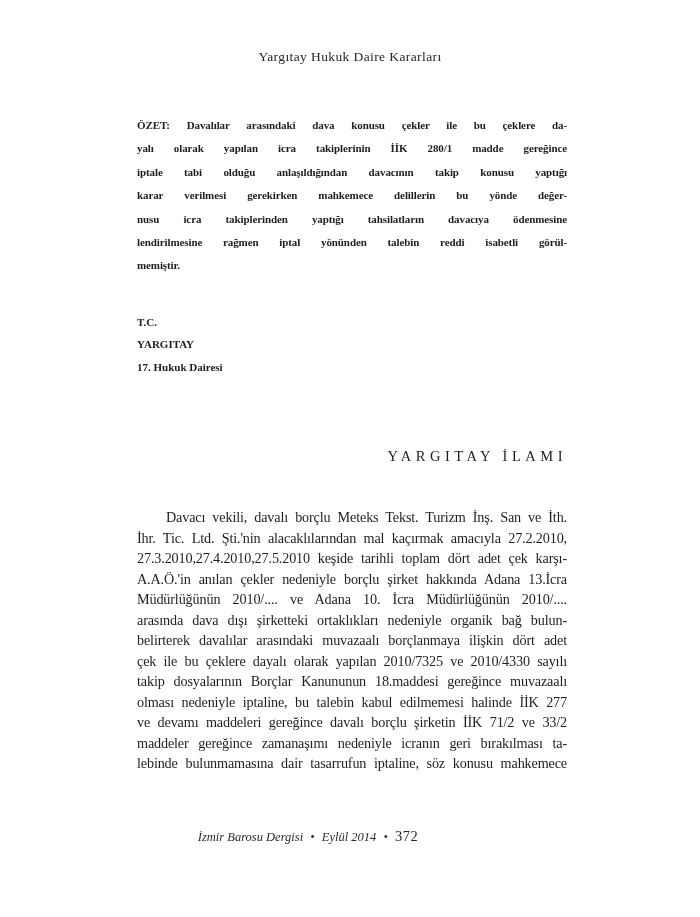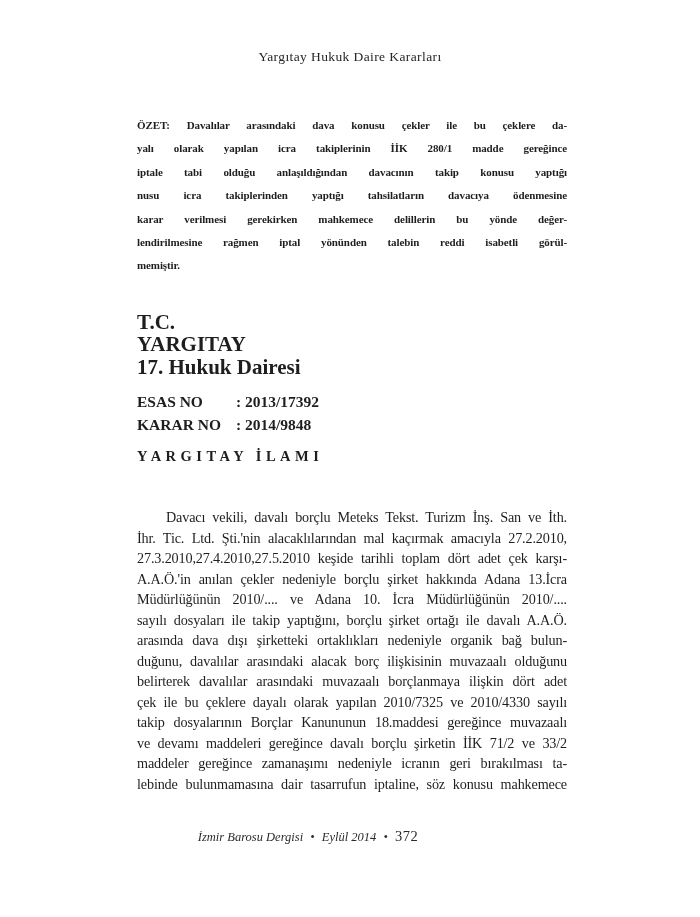--- a/index.html
+++ b/index.html
@@ -44,42 +44,42 @@
     text-align: justify;
     text-align-last: justify;
   }
   .ozet .tline:last-child {
     text-align-last: left;
   }
   
   .court {
     top: 311px;
     font-weight: bold;
-    font-size: 21px;
+    font-size: 11px;
     line-height: 22.4px;
   }
   
   .caseinfo {
     top: 390px;
     font-weight: bold;
     font-size: 15.5px;
     line-height: 23px;
   }
   .caserow {
     display: flex;
   }
   .caselabel {
     width: 99px;
     flex: 0 0 99px;
   }
   
   .ilam {
     top: 448px;
-    text-align: left;
-    font-weight: bold;
+    text-align: right;
+    font-weight: normal;
     font-size: 14.5px;
     letter-spacing: 4.5px;
   }
   
   .bodypar {
     top: 507px;
     font-size: 14.2px;
     line-height: 20.5px;
     letter-spacing: -0.15px;
   }
@@ -110,57 +110,46 @@
 <body>
 
 <div class="page">
 
   <div class="running-header">Yargıtay Hukuk Daire Kararları</div>
 
   <div class="block ozet">
       <div class="tline">ÖZET: Davalılar arasındaki dava konusu çekler ile bu çeklere da-</div>
       <div class="tline">yalı olarak yapılan icra takiplerinin İİK 280/1 madde gereğince</div>
       <div class="tline">iptale tabi olduğu anlaşıldığından davacının takip konusu yaptığı</div>
+      <div class="tline">karar verilmesi gerekirken mahkemece delillerin bu yönde değer-</div>
       <div class="tline">nusu icra takiplerinden yaptığı tahsilatların davacıya ödenmesine</div>
-      <div class="tline">karar verilmesi gerekirken mahkemece delillerin bu yönde değer-</div>
       <div class="tline">lendirilmesine rağmen iptal yönünden talebin reddi isabetli görül-</div>
       <div class="tline">memiştir.</div>
     </div>
 
   <div class="block court">
       <div class="cline">T.C.</div>
       <div class="cline">YARGITAY</div>
       <div class="cline">17. Hukuk Dairesi</div>
     </div>
 
-  <div class="block caseinfo">
-      <div class="caserow">
-      <span class="caselabel">ESAS NO</span>
-      <span class="casevalue">: 2013/17392</span>
-    </div>
-      <div class="caserow">
-      <span class="caselabel">KARAR NO</span>
-      <span class="casevalue">: 2014/9848</span>
-    </div>
-    </div>
 
   <div class="block ilam">YARGITAY İLAMI</div>
 
   <div class="block bodypar">
       <div class="tline">Davacı vekili, davalı borçlu Meteks Tekst. Turizm İnş. San ve İth.</div>
       <div class="tline">İhr. Tic. Ltd. Şti.'nin alacaklılarından mal kaçırmak amacıyla 27.2.2010,</div>
       <div class="tline">27.3.2010,27.4.2010,27.5.2010 keşide tarihli toplam dört adet çek karşı-</div>
       <div class="tline">A.A.Ö.'in anılan çekler nedeniyle borçlu şirket hakkında Adana 13.İcra</div>
       <div class="tline">Müdürlüğünün 2010/.... ve Adana 10. İcra Müdürlüğünün 2010/....</div>
-      <div class="tline">sayılı dosyaları ile takip yaptığını, borçlu şirket ortağı ile davalı A.A.Ö.</div>
       <div class="tline">arasında dava dışı şirketteki ortaklıkları nedeniyle organik bağ bulun-</div>
-      <div class="tline">duğunu, davalılar arasındaki alacak borç ilişkisinin muvazaalı olduğunu</div>
       <div class="tline">belirterek davalılar arasındaki muvazaalı borçlanmaya ilişkin dört adet</div>
       <div class="tline">çek ile bu çeklere dayalı olarak yapılan 2010/7325 ve 2010/4330 sayılı</div>
       <div class="tline">takip dosyalarının Borçlar Kanununun 18.maddesi gereğince muvazaalı</div>
+      <div class="tline">olması nedeniyle iptaline, bu talebin kabul edilmemesi halinde İİK 277</div>
       <div class="tline">ve devamı maddeleri gereğince davalı borçlu şirketin İİK 71/2 ve 33/2</div>
       <div class="tline">maddeler gereğince zamanaşımı nedeniyle icranın geri bırakılması ta-</div>
       <div class="tline">lebinde bulunmamasına dair tasarrufun iptaline, söz konusu mahkemece</div>
     </div>
 
   <div class="running-footer">
     <span class="fjournal">İzmir Barosu Dergisi</span>
     <span class="fbullet">•</span>
     <span class="fissue">Eylül 2014</span>
     <span class="fbullet">•</span>

